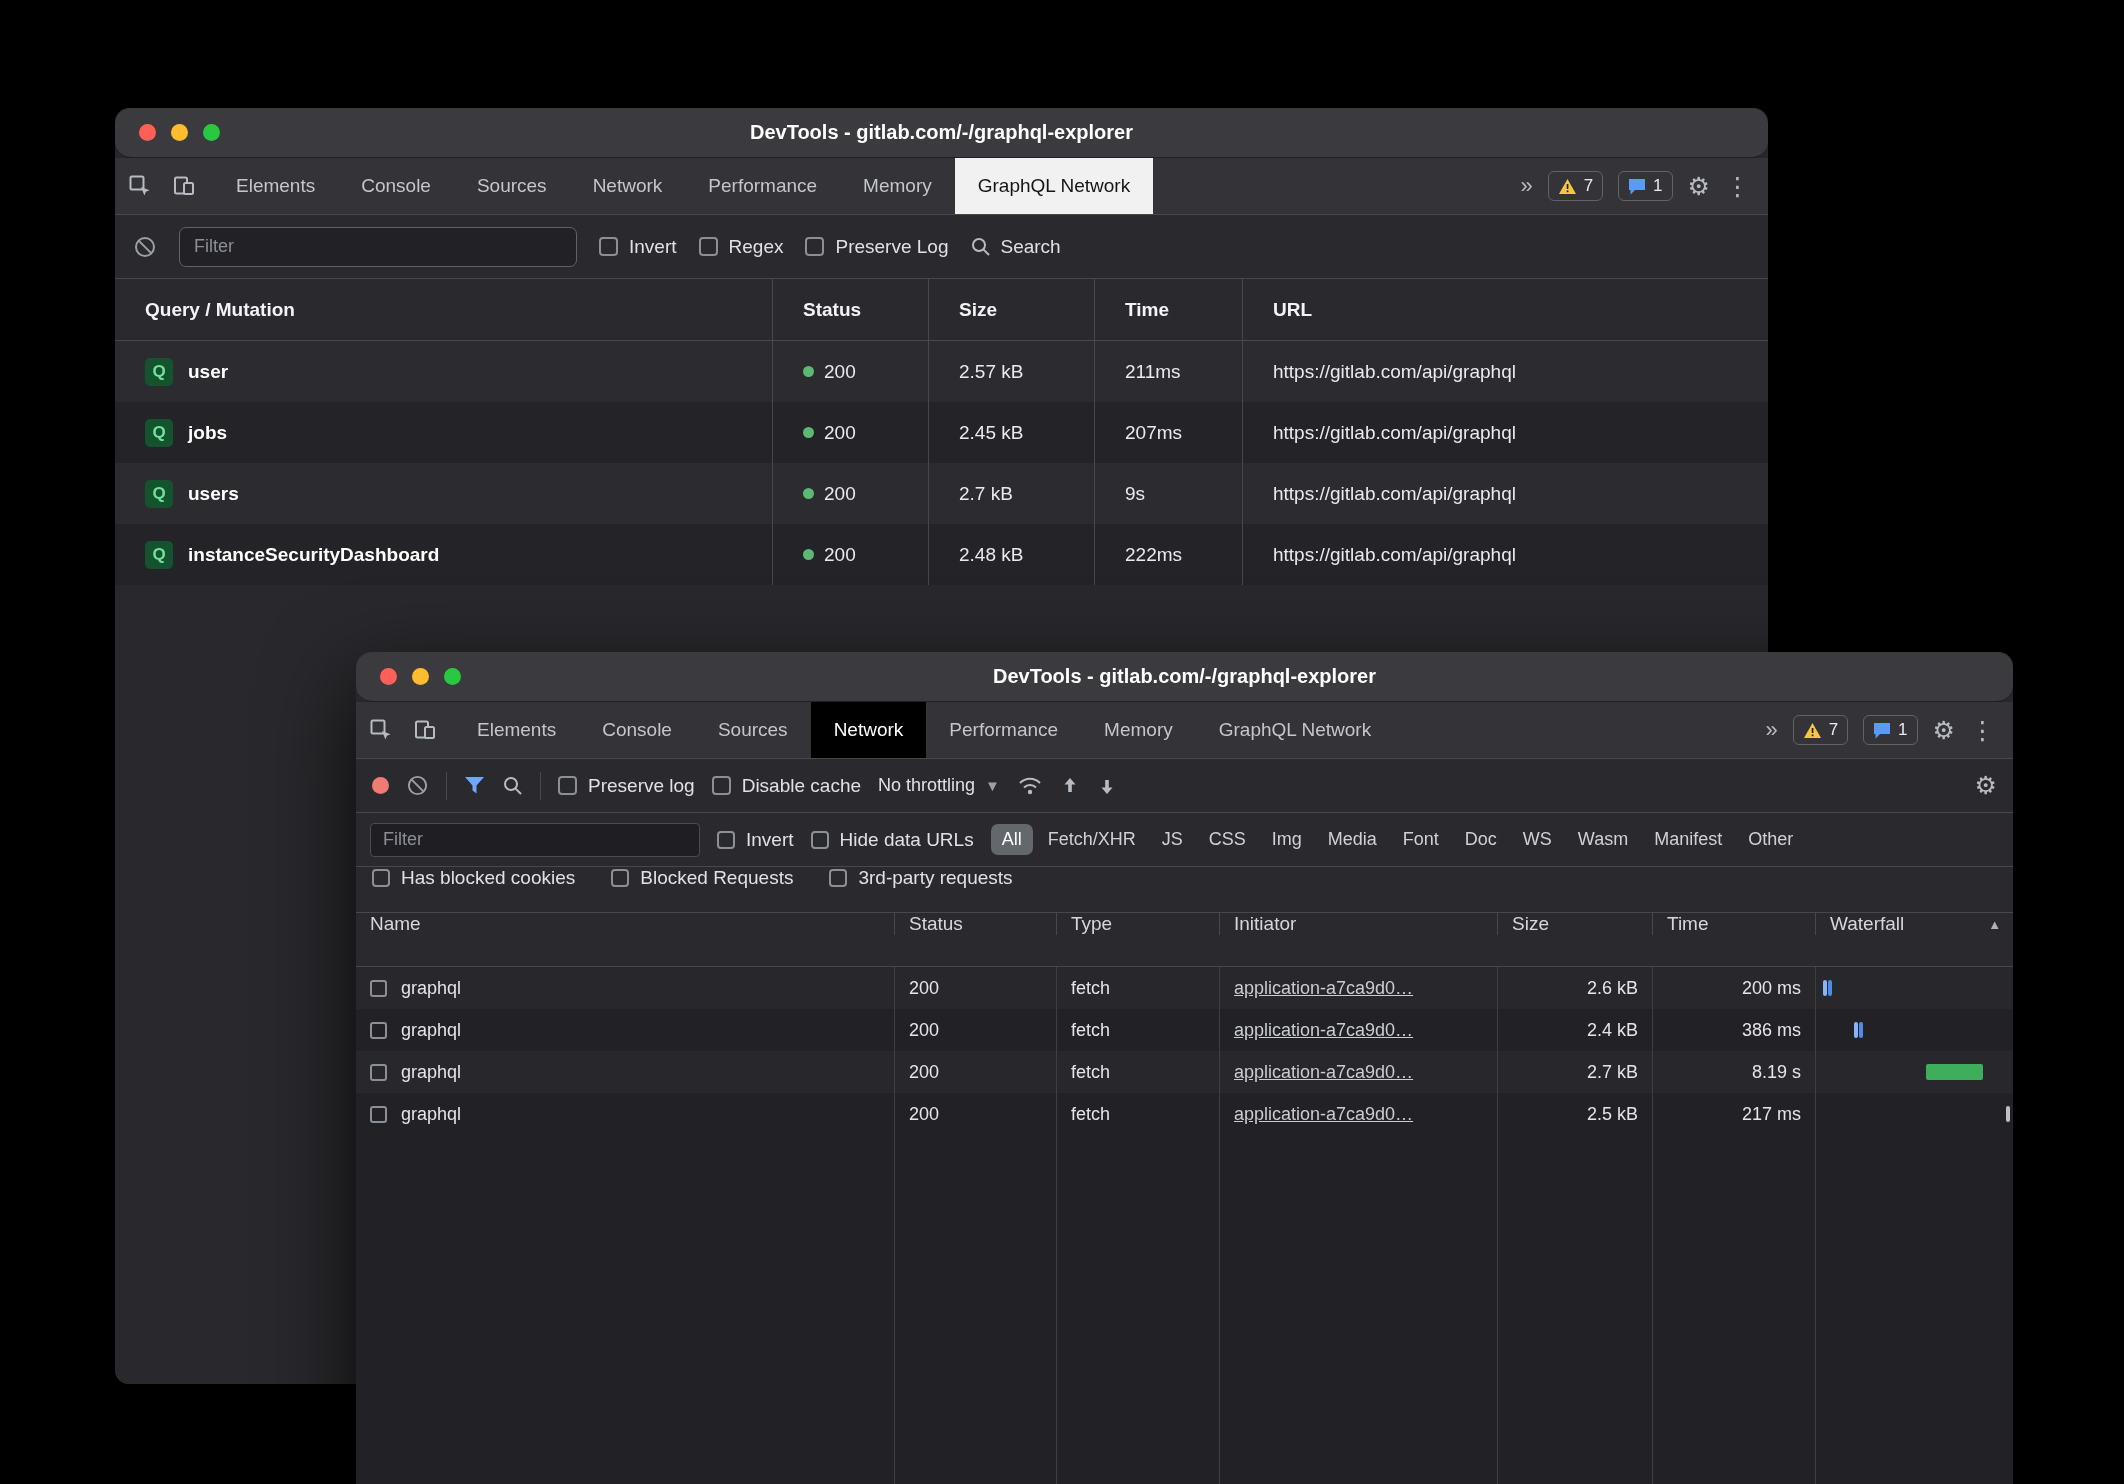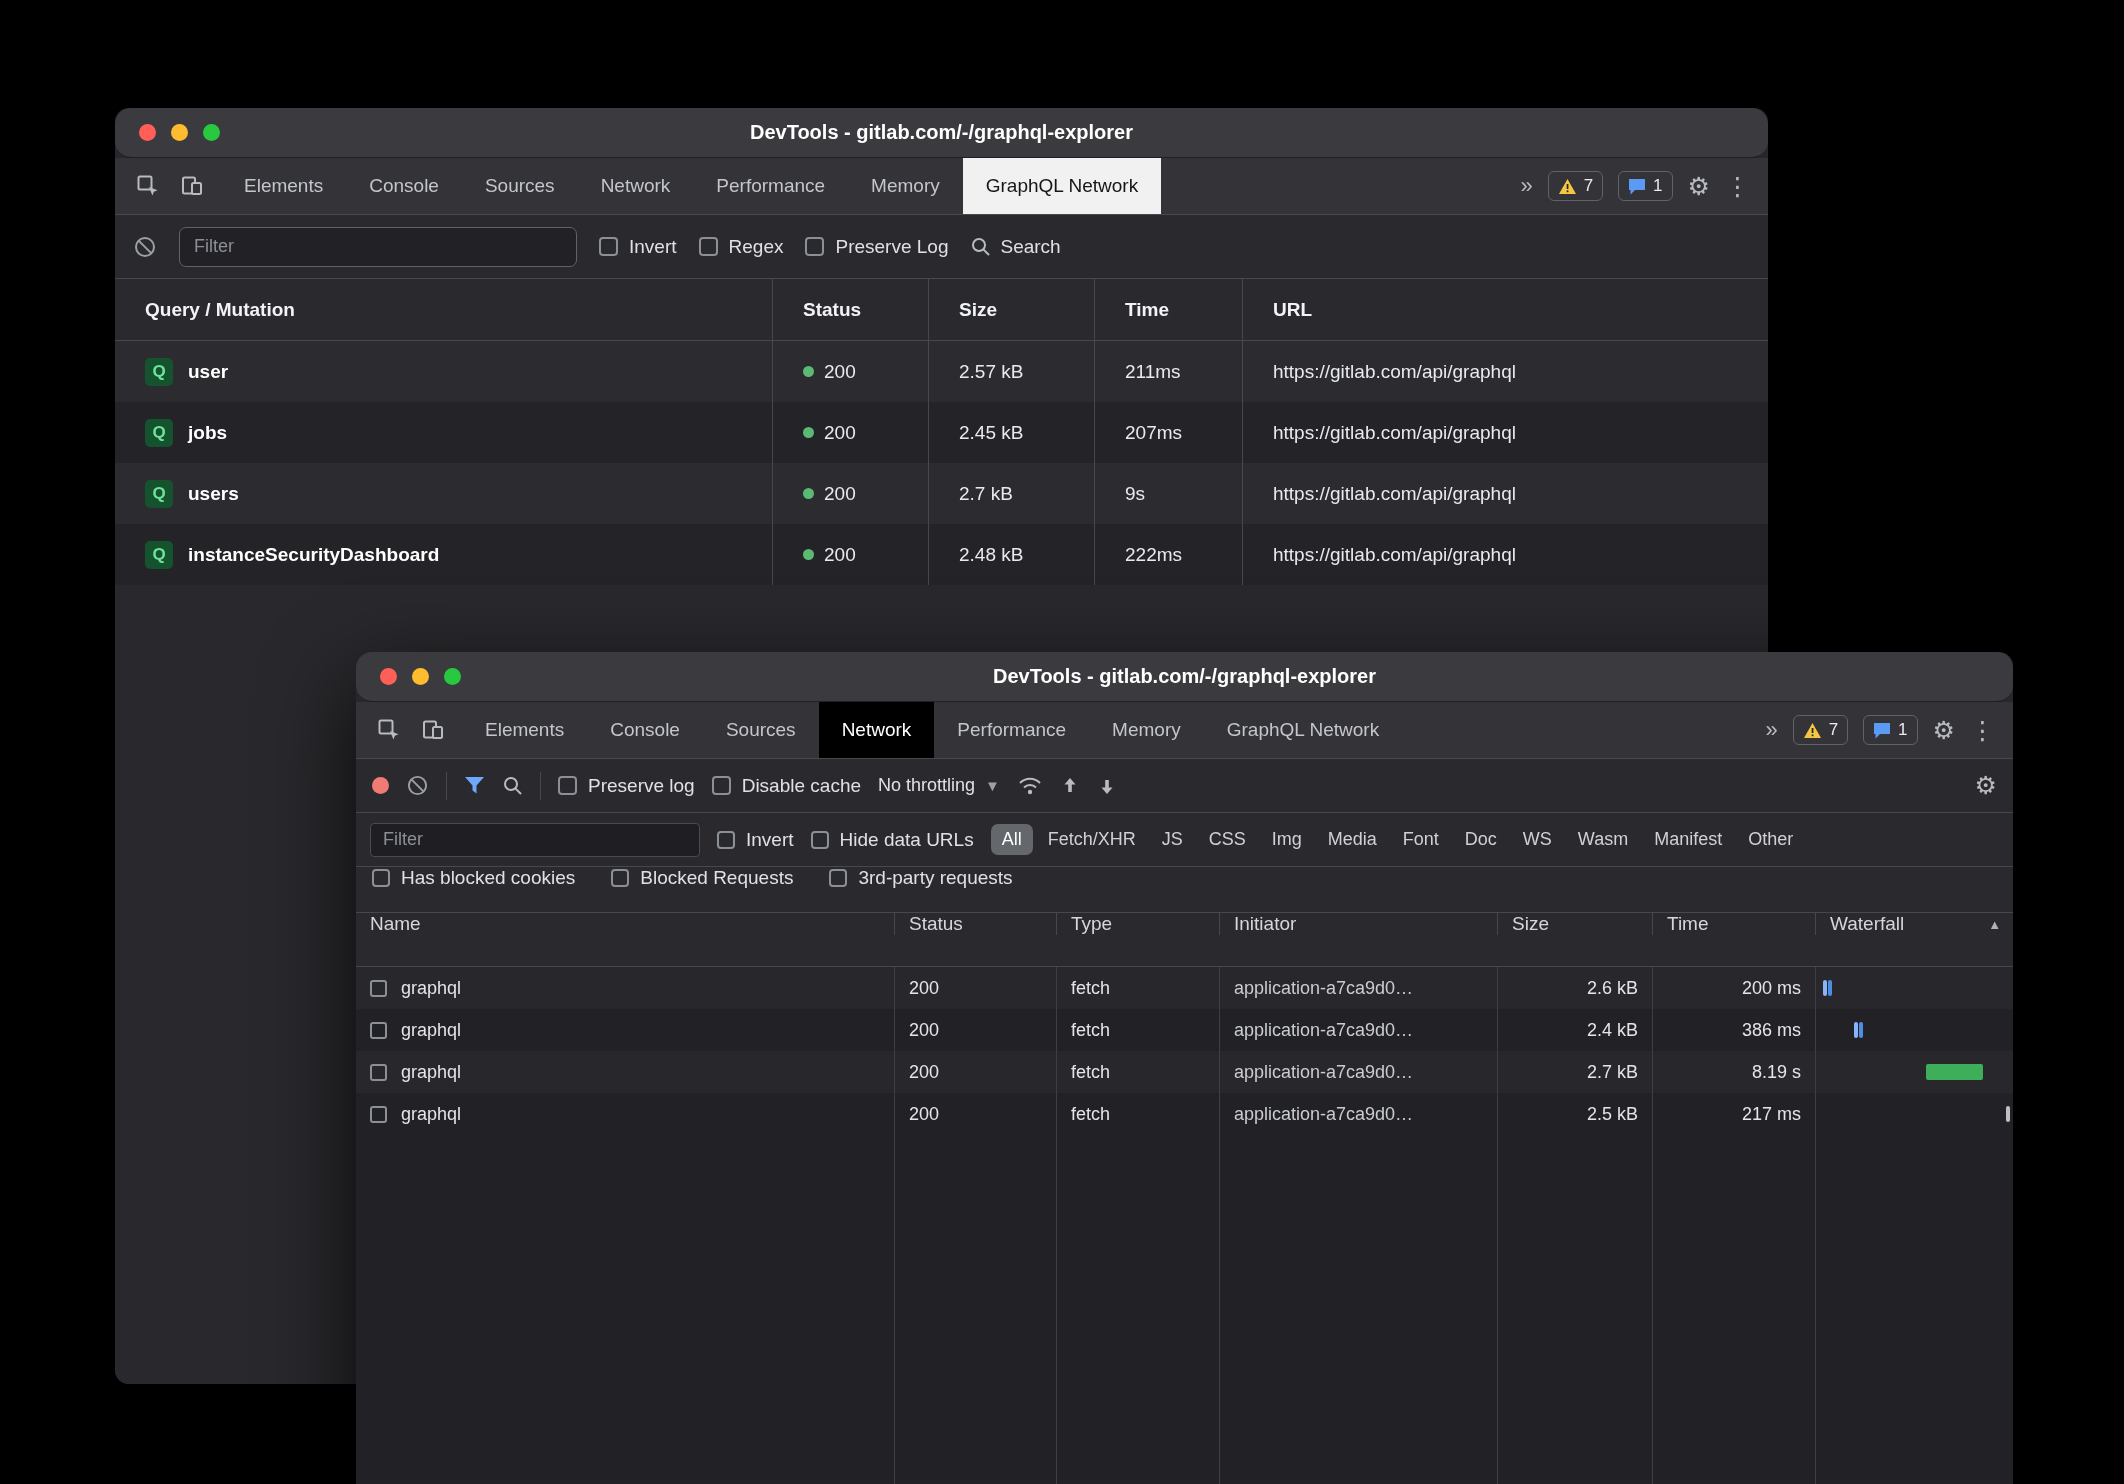--- a/index.html
+++ b/index.html
@@ -11,21 +11,21 @@
   #win2 { left:356px; top:652px; width:1657px; height:1200px; z-index:2; }
 
   .titlebar { height:50px; flex:0 0 50px; background:#3a3a3f; border-bottom:1px solid #202023;
     display:flex; align-items:center; justify-content:center; position:relative;border-radius:16px; }
   .traffic { position:absolute; left:24px; top:0; height:100%; display:flex; align-items:center; gap:15px; }
   .light { width:17px; height:17px; border-radius:50%; }
   .light.red { background:#ff5f57; } .light.yellow { background:#febc2e; } .light.green { background:#28c840; }
   .title { font-size:20px; font-weight:bold; color:#fff; }
 
   .tabbar { height:57px; flex:0 0 57px; background:#333338; border-bottom:1px solid #47474c;
-    display:flex; align-items:stretch; padding-left:14px; }
+    display:flex; align-items:stretch; padding-left:6px; }
   .toolicons { display:flex; align-items:center; gap:6px; padding-right:10px; }
   .toolicon { width:38px; height:38px; display:flex; align-items:center; justify-content:center; border-radius:4px; }
   .tabs { display:flex; align-items:stretch; }
   .tab { display:flex; align-items:center; padding:0 23px; font-size:19px; color:#c3c6cc; white-space:nowrap; cursor:default; }
   .tab.sel-light { background:#f1f1f1; color:#161616; font-weight:500; }
   .tab.sel-dark { background:#000; color:#fff; font-weight:500; }
   .tabbar-right { margin-left:auto; display:flex; align-items:center; gap:15px; padding-right:18px; }
   .chev { color:#b8bcc2; font-size:22px; }
   .badge { display:flex; align-items:center; gap:7px; border:1px solid #5f6368; border-radius:6px;
     padding:4px 9px; font-size:17px; color:#e8eaed; }
@@ -90,21 +90,21 @@
   .nc5 { width:155px; flex:0 0 155px; border-left:1px solid #3c4043; justify-content:flex-end; }
   .nc6 { width:163px; flex:0 0 163px; border-left:1px solid #3c4043; justify-content:flex-end; }
   .nc7 { flex:1; border-left:1px solid #3c4043; position:relative; }
   .n-header .nc2,.n-header .nc3,.n-header .nc4,.n-header .nc5,.n-header .nc6,.n-header .nc7 { border-left:1px solid #47474c; }
   .n-header .nc5,.n-header .nc6 { justify-content:flex-start; }
   .sort-arrow { position:absolute; right:12px; top:50%; transform:translateY(-50%); font-size:13px; color:#aeb1b6; }
   .n-row { height:42px; flex:0 0 42px; display:flex; align-items:stretch; font-size:18px; color:#e3e5e8; }
   .n-row:nth-child(odd) { background:#28282c; }
   .n-row:nth-child(even) { background:#222226; }
   .rowbox { width:17px; height:17px; border:2px solid #8b8f97; border-radius:3px; margin-right:14px; flex:0 0 17px; }
-  .initiator { color:#c9ccd1; }
+  .initiator { text-decoration:underline; color:#c9ccd1; }
   .n-rest { flex:1; display:flex; align-items:stretch; background:#222226; }
   .wf-bar { position:absolute; top:50%; transform:translateY(-50%); height:16px; border-radius:2px; }
   .wf-a1 { left:7px;  width:4px;  background:#8ab4f8; }
   .wf-a2 { left:12px; width:4px;  background:#4e8de6; }
   .wf-b1 { left:38px; width:4px;  background:#8ab4f8; }
   .wf-b2 { left:43px; width:4px;  background:#4e8de6; }
   .wf-c1 { left:110px; width:57px; background:#3fae5a; }
   .wf-d1 { left:190px; width:4px; background:#bdc1c6; }
 </style>
 </head>

